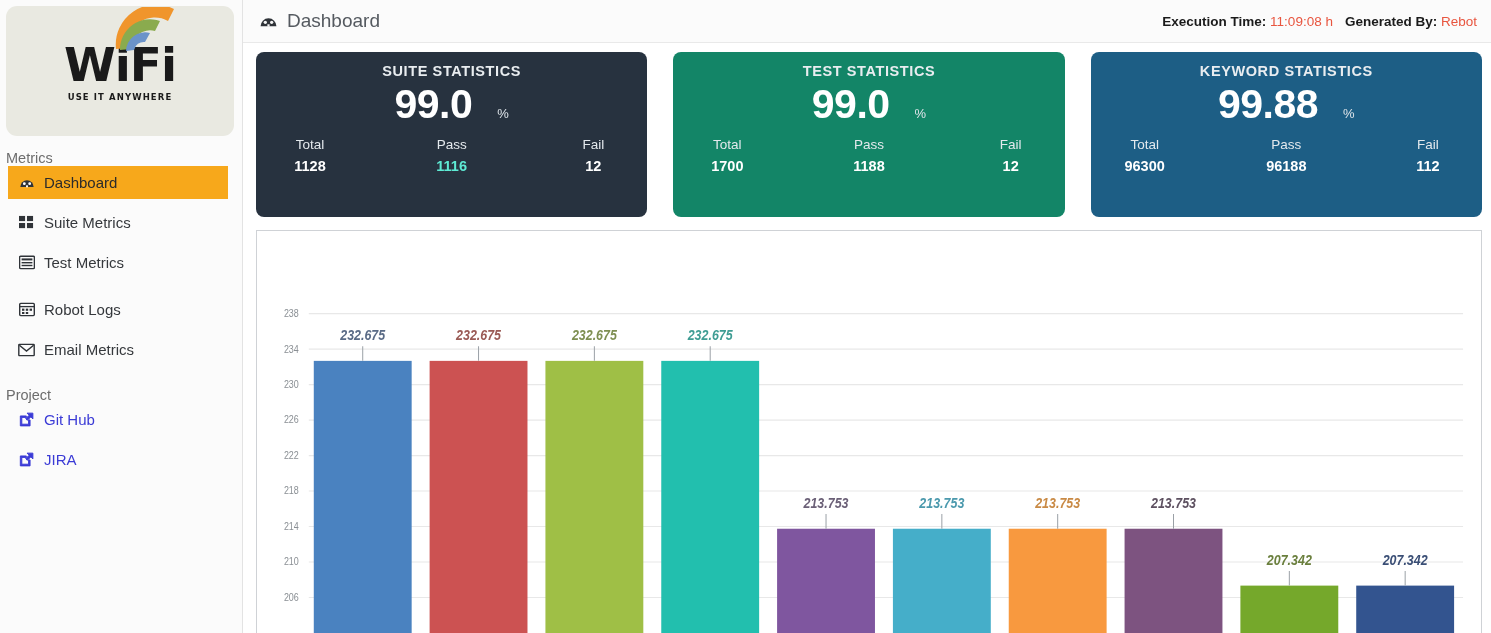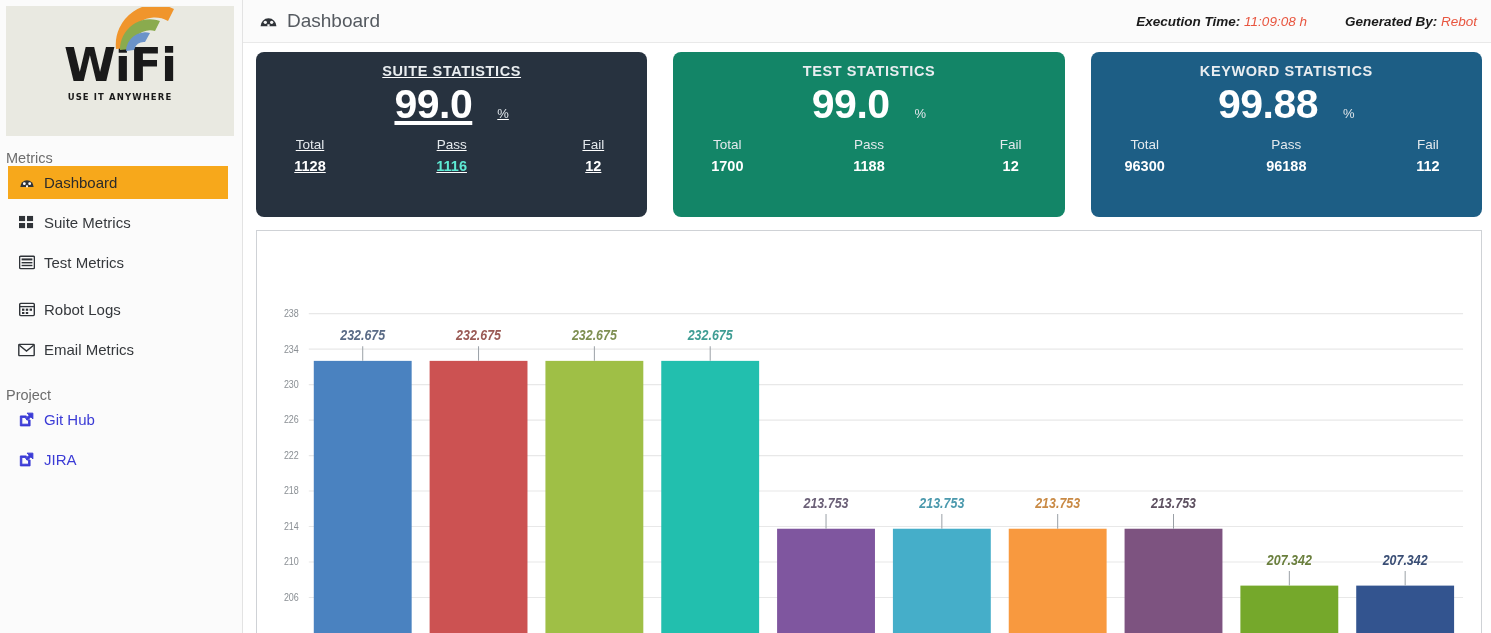--- a/index.html
+++ b/index.html
@@ -19,20 +19,21 @@
     position: relative;
     overflow: hidden;
   }
   .logo-box {
     margin: 6px 8px 0 6px;
     height: 130px;
     background: #e9e9e1;
     display: flex; flex-direction: column;
     align-items: center; justify-content: center;
     position: relative;
+    border-radius: 11px;
   }
   .logo-inner { position: relative; text-align: center; }
   .wifi-arc { position: absolute; right: -4px; top: -34px; width: 66px; height: 44px; }
   .logo-word {
     font-family: "DejaVu Sans", sans-serif;
     font-weight: bold; font-size: 47px; letter-spacing: -1px;
     color: #1a1a1a; line-height: 1;
   }
   .logo-sub {
     font-family: "DejaVu Sans", sans-serif;
@@ -66,37 +67,37 @@
 
   .topbar {
     height: 43px; min-height: 43px;
     background: #fbfbfb;
     border-bottom: 1px solid #e9e9e9;
     display: flex; align-items: center;
     padding: 0 14px 0 16px;
   }
   .topbar-left { display: flex; align-items: center; gap: 9px; }
   .topbar-title { font-size: 19px; color: #555a60; }
-  .topbar-right { margin-left: auto; display: flex; align-items: flex-end; gap: 38px;
-                  font-size: 13.5px; font-weight: bold; font-style: italic; }
+  .topbar-right { margin-left: auto; display: flex; align-items: flex-end; gap: 12px;
+                  font-size: 13.5px; font-weight: bold; }
   .tb-key { color: #1b1b1b; }
   .tb-val { color: #e8553f; font-weight: normal; }
 
   
   .cards-row {
     display: flex; gap: 26px;
     padding: 9px 9px 10px 13px;
     background: #fff;
   }
   .stat-card {
     flex: 1; height: 165px; border-radius: 8px;
     color: #fff; padding: 11px 22px 12px;
     display: flex; flex-direction: column; align-items: center;
   }
-  .card-dark  { background: #27323f; text-decoration: underline; }
+  .card-dark  { background: #27323f; }
   .card-green { background: #138567; }
   .card-blue  { background: #1d5e85; }
   .card-title {
     font-size: 14.5px; font-weight: bold; letter-spacing: .6px;
     color: #e9edf0; margin-bottom: 3px;
   }
   .card-pct { display: flex; align-items: baseline; justify-content: center; gap: 25px; margin: 2px 0 12px; }
   .card-pct .num { font-size: 41px; font-weight: bold; letter-spacing: -.5px; line-height: 1; }
   .card-pct .sym { font-size: 13px; color: #dfe5ea; }
   .card-stats { display: flex; width: 100%; justify-content: space-between; padding: 0 4px; }

